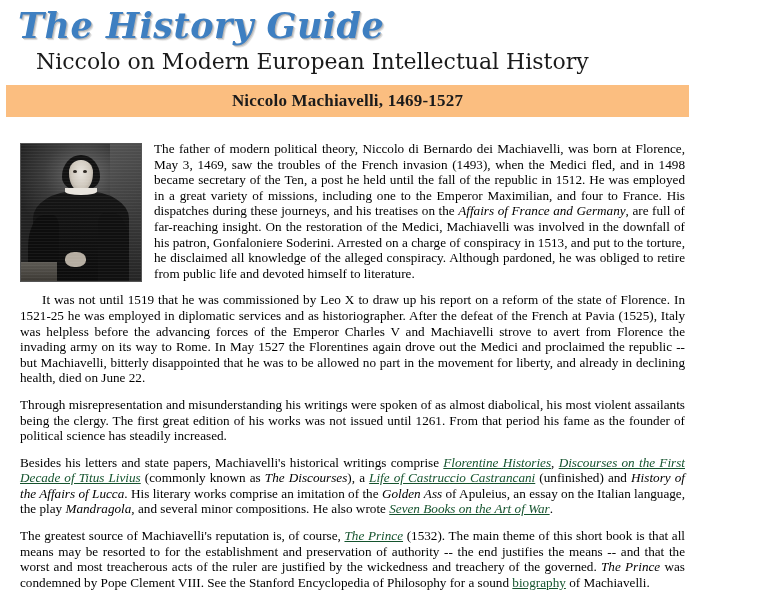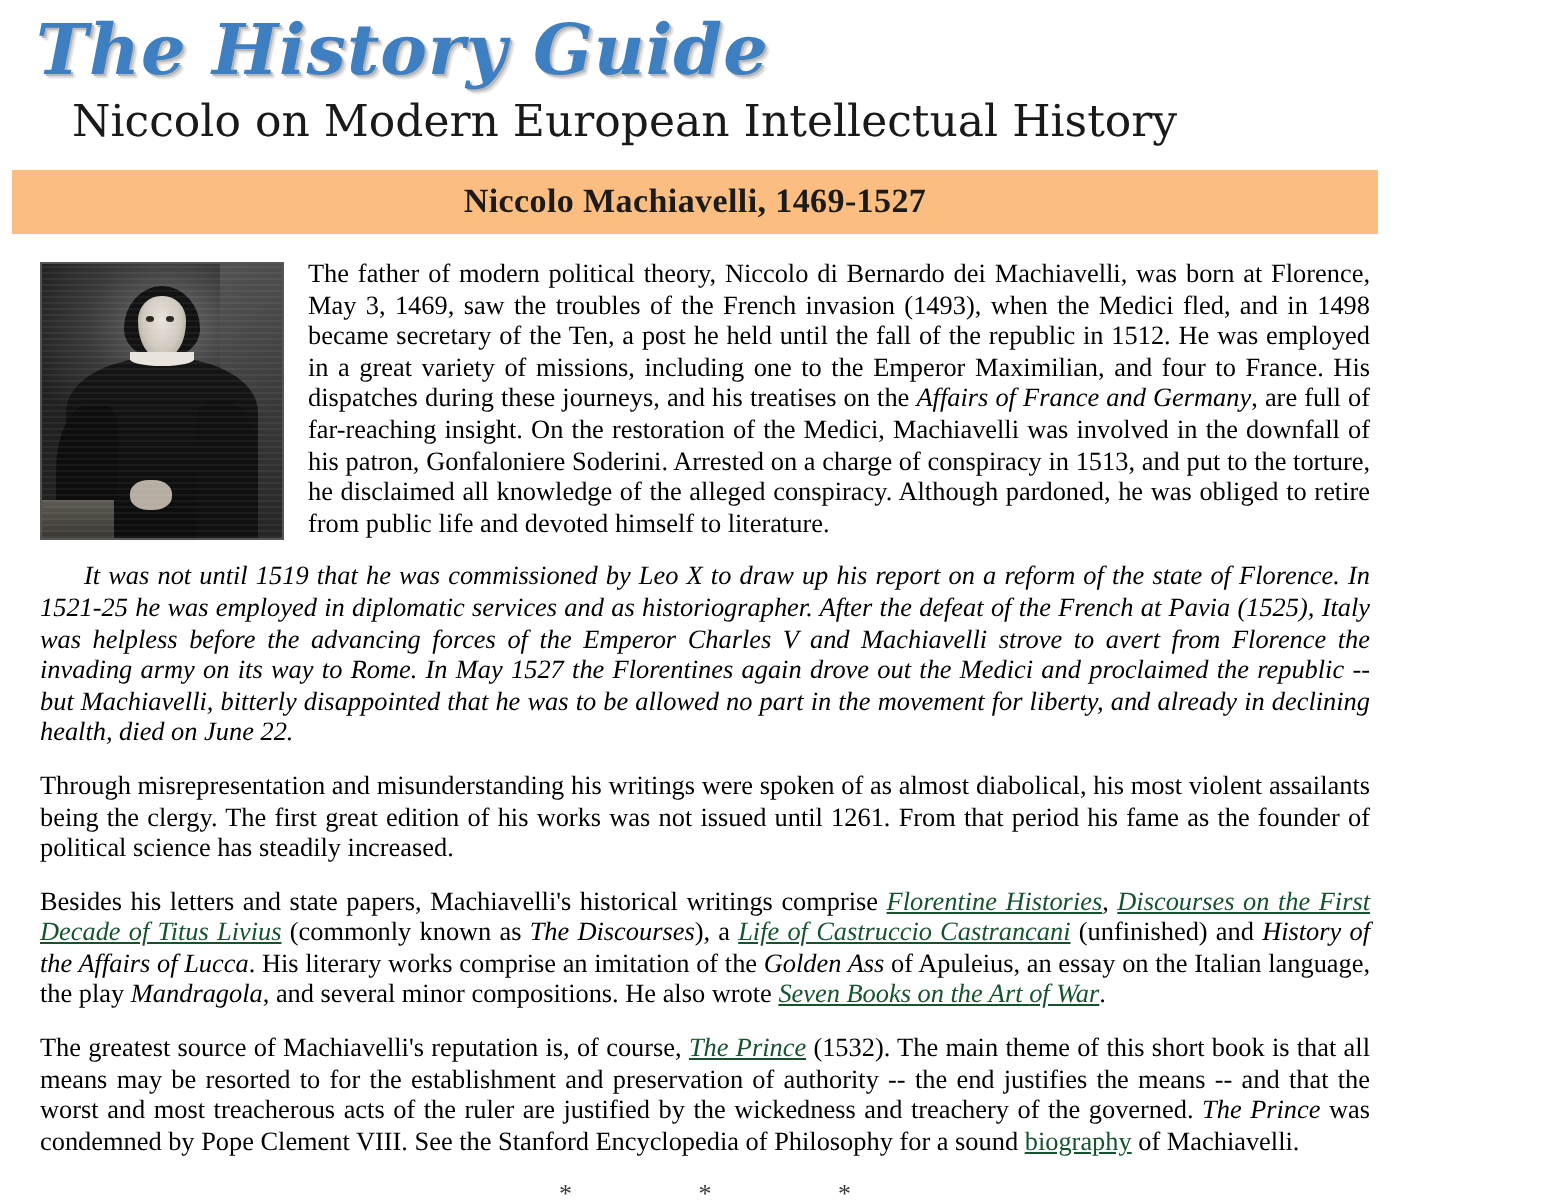--- a/index.html
+++ b/index.html
@@ -36,21 +36,21 @@
     font-size: 22px;
     line-height: 30px;
     color: #1a1a1a;
     padding-left: 18px;
     padding-top: 1px;
     white-space: nowrap;
   }
 
   
   .title-banner {
-    margin: 8px 6px 0 6px;
+    margin: 8px 6px 12px 6px;
     background: #fbbe80;
     height: 32px;
     line-height: 32px;
     text-align: center;
   }
   .title-banner .banner-text {
     font-family: "Liberation Serif", "DejaVu Serif", serif;
     font-size: 17px;
     font-weight: bold;
     color: #1b1b1b;
@@ -132,21 +132,21 @@
     position: absolute; left: 0; bottom: 0; width: 30%; height: 14%;
     background: linear-gradient(180deg, #5d5a54 0%, #3b3833 100%);
   }
   .portrait .grain {
     position: absolute; inset: 0;
     background: repeating-linear-gradient(0deg, rgba(255,255,255,.05) 0 1px, rgba(0,0,0,0) 1px 3px);
     pointer-events: none;
   }
 
   p { margin: 0 0 11px 0; }
-  p.indented { text-indent: 22px; font-style: italic; }
+  p.indented { text-indent: 22px; }
   i, .it { font-style: italic; }
   a.link {
     color: #14532d;
     text-decoration: underline;
   }
   a.link.it { font-style: italic; }
 
   .stars {
     margin-top: 6px;
     text-align: center;

